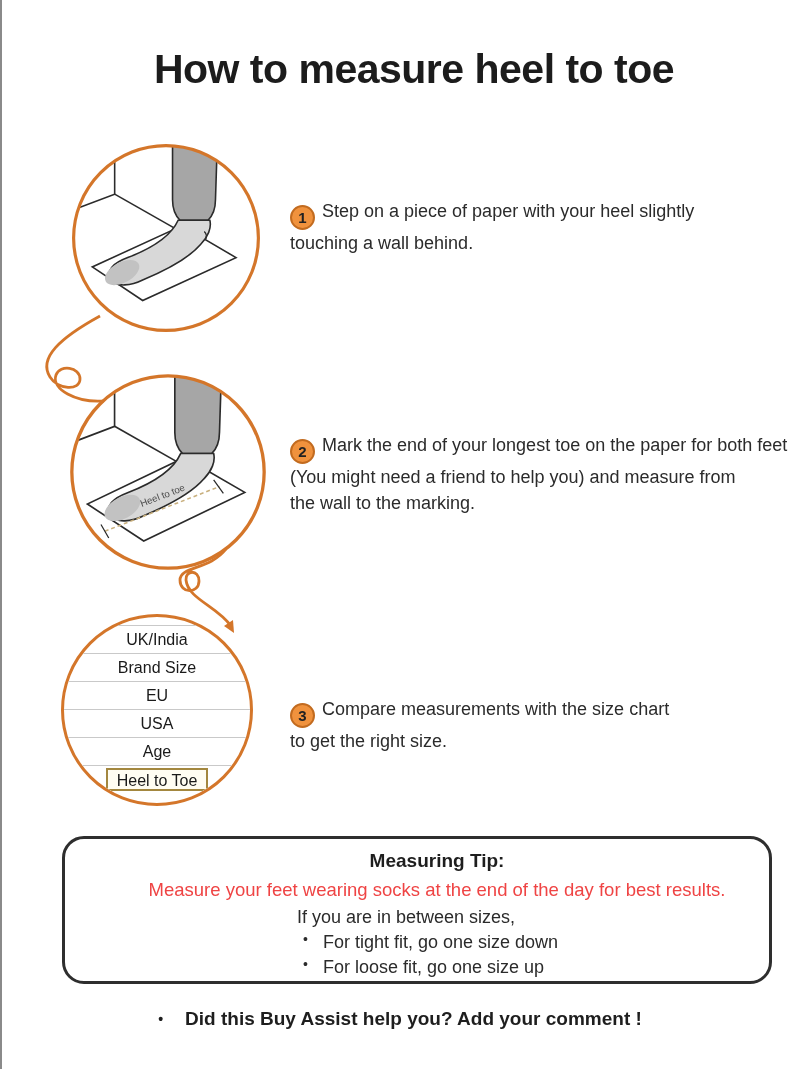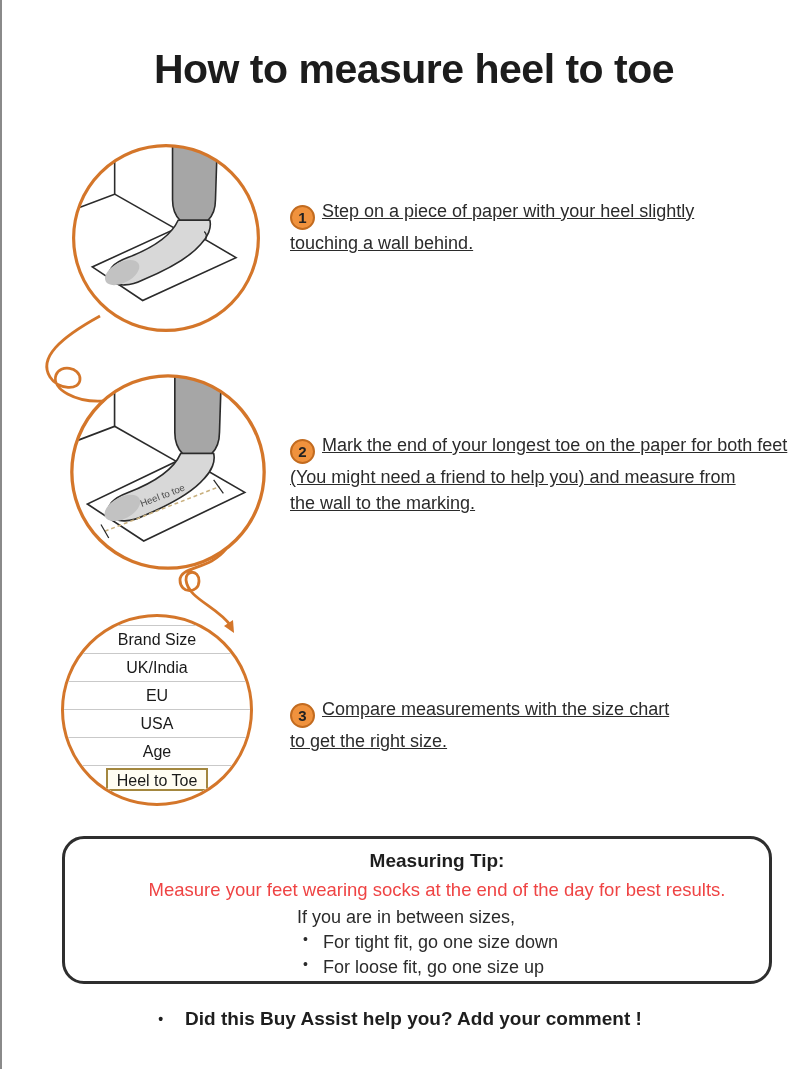--- a/index.html
+++ b/index.html
@@ -18,21 +18,21 @@
   .title{
     position:absolute;top:46px;left:0;width:800px;
     padding-left:28px;box-sizing:border-box;
     text-align:center;
     font-size:41px;font-weight:800;letter-spacing:-0.5px;
     color:#1c1c1c;
   }
   .circle-illu{position:absolute;}
   .step{
     position:absolute;
-    font-size:18px;line-height:1.45;color:#2b2b2b;text-decoration:underline;
+    font-size:18px;line-height:1.45;color:#2b2b2b;
   }
   .step .txt{white-space:pre-line;}
   .badge{
     display:inline-flex;align-items:center;justify-content:center;
     width:25px;height:25px;box-sizing:border-box;
     border-radius:50%;
     background:#F0923D;border:2px solid #C26B1F;
     font-size:15px;font-weight:bold;color:#222;
     margin-right:7px;vertical-align:-6px;
   }
@@ -131,22 +131,22 @@
       <ellipse cx="58" cy="142" rx="20" ry="11" transform="rotate(-28 58 142)" fill="#c2c2c2"></ellipse>
       <line x1="40" y1="166" x2="158" y2="120" stroke="#c9b07e" stroke-width="1.6" stroke-dasharray="4 3"></line>
       <path d="M36 159 L44 173 M152 113 L162 127" stroke="#2b2b2b" stroke-width="1.3"></path>
       <text x="78" y="141" transform="rotate(-21 78 141)" font-size="10" fill="#4a4a4a">Heel to toe</text>
     </g>
     <circle cx="105" cy="105" r="99" fill="none" stroke="#D4762A" stroke-width="3.4"></circle>
   </svg>
 
   <div class="size-circle">
     <div class="size-rows">
+      <div class="size-row">UK/India</div>
       <div class="size-row">Brand Size</div>
-      <div class="size-row">UK/India</div>
       <div class="size-row">EU</div>
       <div class="size-row">USA</div>
       <div class="size-row">Age</div>
       <div class="size-row boxed-row">
         <span class="heel-box">Heel to Toe</span>
       </div>
     </div>
   </div>
 
   <svg class="swirls" viewBox="0 0 800 1069">

